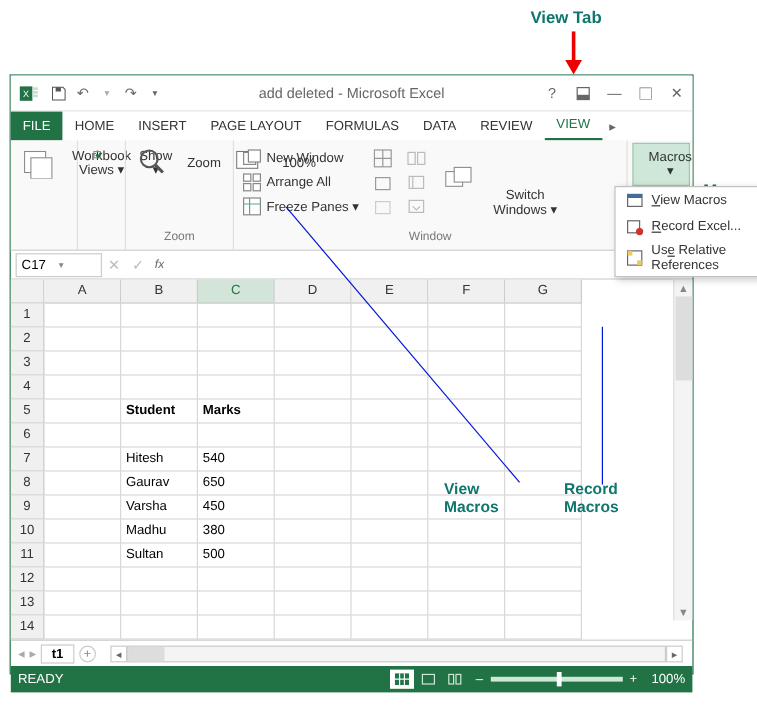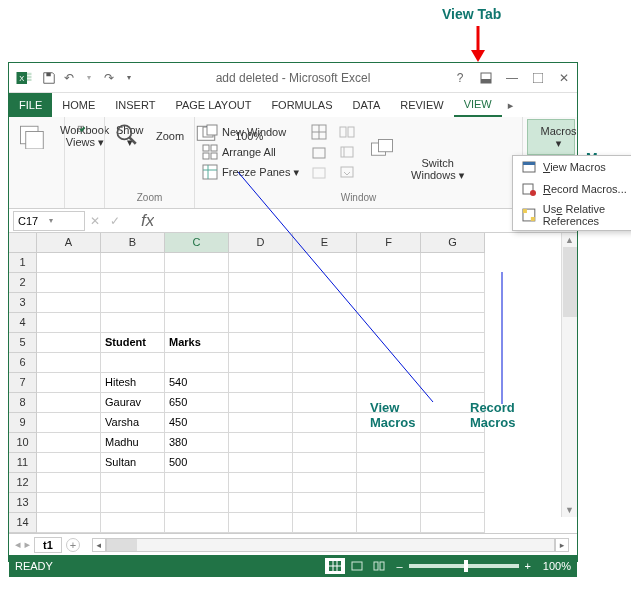--- a/index.html
+++ b/index.html
@@ -33,21 +33,21 @@
   .small-row { display: flex; flex-direction: column; gap: 2px; padding-top: 4px; }
   .small-btn { display: flex; align-items: center; font-size: 11px; color: #333; cursor: pointer; padding: 1px 3px; gap: 4px; white-space: nowrap; }
   .small-icon { width: 16px; height: 16px; }
   .macros-btn { background: #cfe7d8; border: 1px solid #9ec7ab; }
 
   
   .formula-bar { height: 24px; display: flex; align-items: center; border-bottom: 1px solid #d0d0d0; }
   .name-box { width: 72px; border: 1px solid #ccc; height: 20px; margin-left: 4px; display: flex; align-items: center; padding: 0 4px; font-size: 11px; }
   .name-box span { flex: 1; }
   .fb-btn { width: 20px; height: 20px; display: flex; align-items: center; justify-content: center; color: #bbb; font-size: 12px; }
-  .fx-label { font-style: italic; font-size: 17px; color: #666; margin-left: 16px; }
+  .fx-label { font-style: italic; font-size: 10px; color: #666; margin-left: 4px; }
   .formula-input { flex:1; height:20px; border:none; font-size:11px; padding:0 4px; }
 
   
   .grid { position: relative; display: grid; grid-template-columns: 28px repeat(7, 64px); grid-auto-rows: 20px; font-size: 11px; }
   .grid-corner { background: #f0f0f0; border-right: 1px solid #ccc; border-bottom: 1px solid #ccc; }
   .col-head { background: #f0f0f0; border-right: 1px solid #ccc; border-bottom: 1px solid #ccc; text-align: center; line-height: 18px; color: #333; }
   .col-head.sel { background: #d3e5d9; color:#217346; }
   .row-head { background: #f0f0f0; border-right: 1px solid #ccc; border-bottom: 1px solid #d0d0d0; text-align: center; line-height: 18px; color:#333; }
   .cell { border-right: 1px solid #d8d8d8; border-bottom: 1px solid #d8d8d8; padding: 0 4px; line-height: 19px; overflow:hidden; white-space:nowrap; color:#000; }
   .cell.bold { font-weight: bold; }
@@ -304,21 +304,21 @@
             <rect x="2" y="3" width="12" height="10" fill="#fff" stroke="#666"></rect>
             <rect x="2" y="3" width="12" height="3" fill="#3a6ea5"></rect>
           </svg>
         <span><u>V</u><span>iew Macros</span></span>
       </div>
       <div class="menu-item">
         <svg class="menu-icon" viewBox="0 0 16 16">
             <rect x="2" y="3" width="10" height="10" fill="#fff" stroke="#666"></rect>
             <circle cx="12" cy="12" r="3" fill="#c33"></circle>
           </svg>
-        <span><u>R</u><span>ecord Macros...</span></span>
+        <span><u>R</u><span>ecord Excel...</span></span>
       </div>
       <div class="menu-item">
         <svg class="menu-icon" viewBox="0 0 16 16">
             <rect x="2" y="2" width="12" height="12" fill="#fff" stroke="#666"></rect>
             <rect x="2" y="2" width="4" height="4" fill="#ec5"></rect>
             <rect x="10" y="10" width="4" height="4" fill="#ec5"></rect>
           </svg>
         <span>Us<u>e</u><span> Relative References</span></span>
       </div>
     </div>

